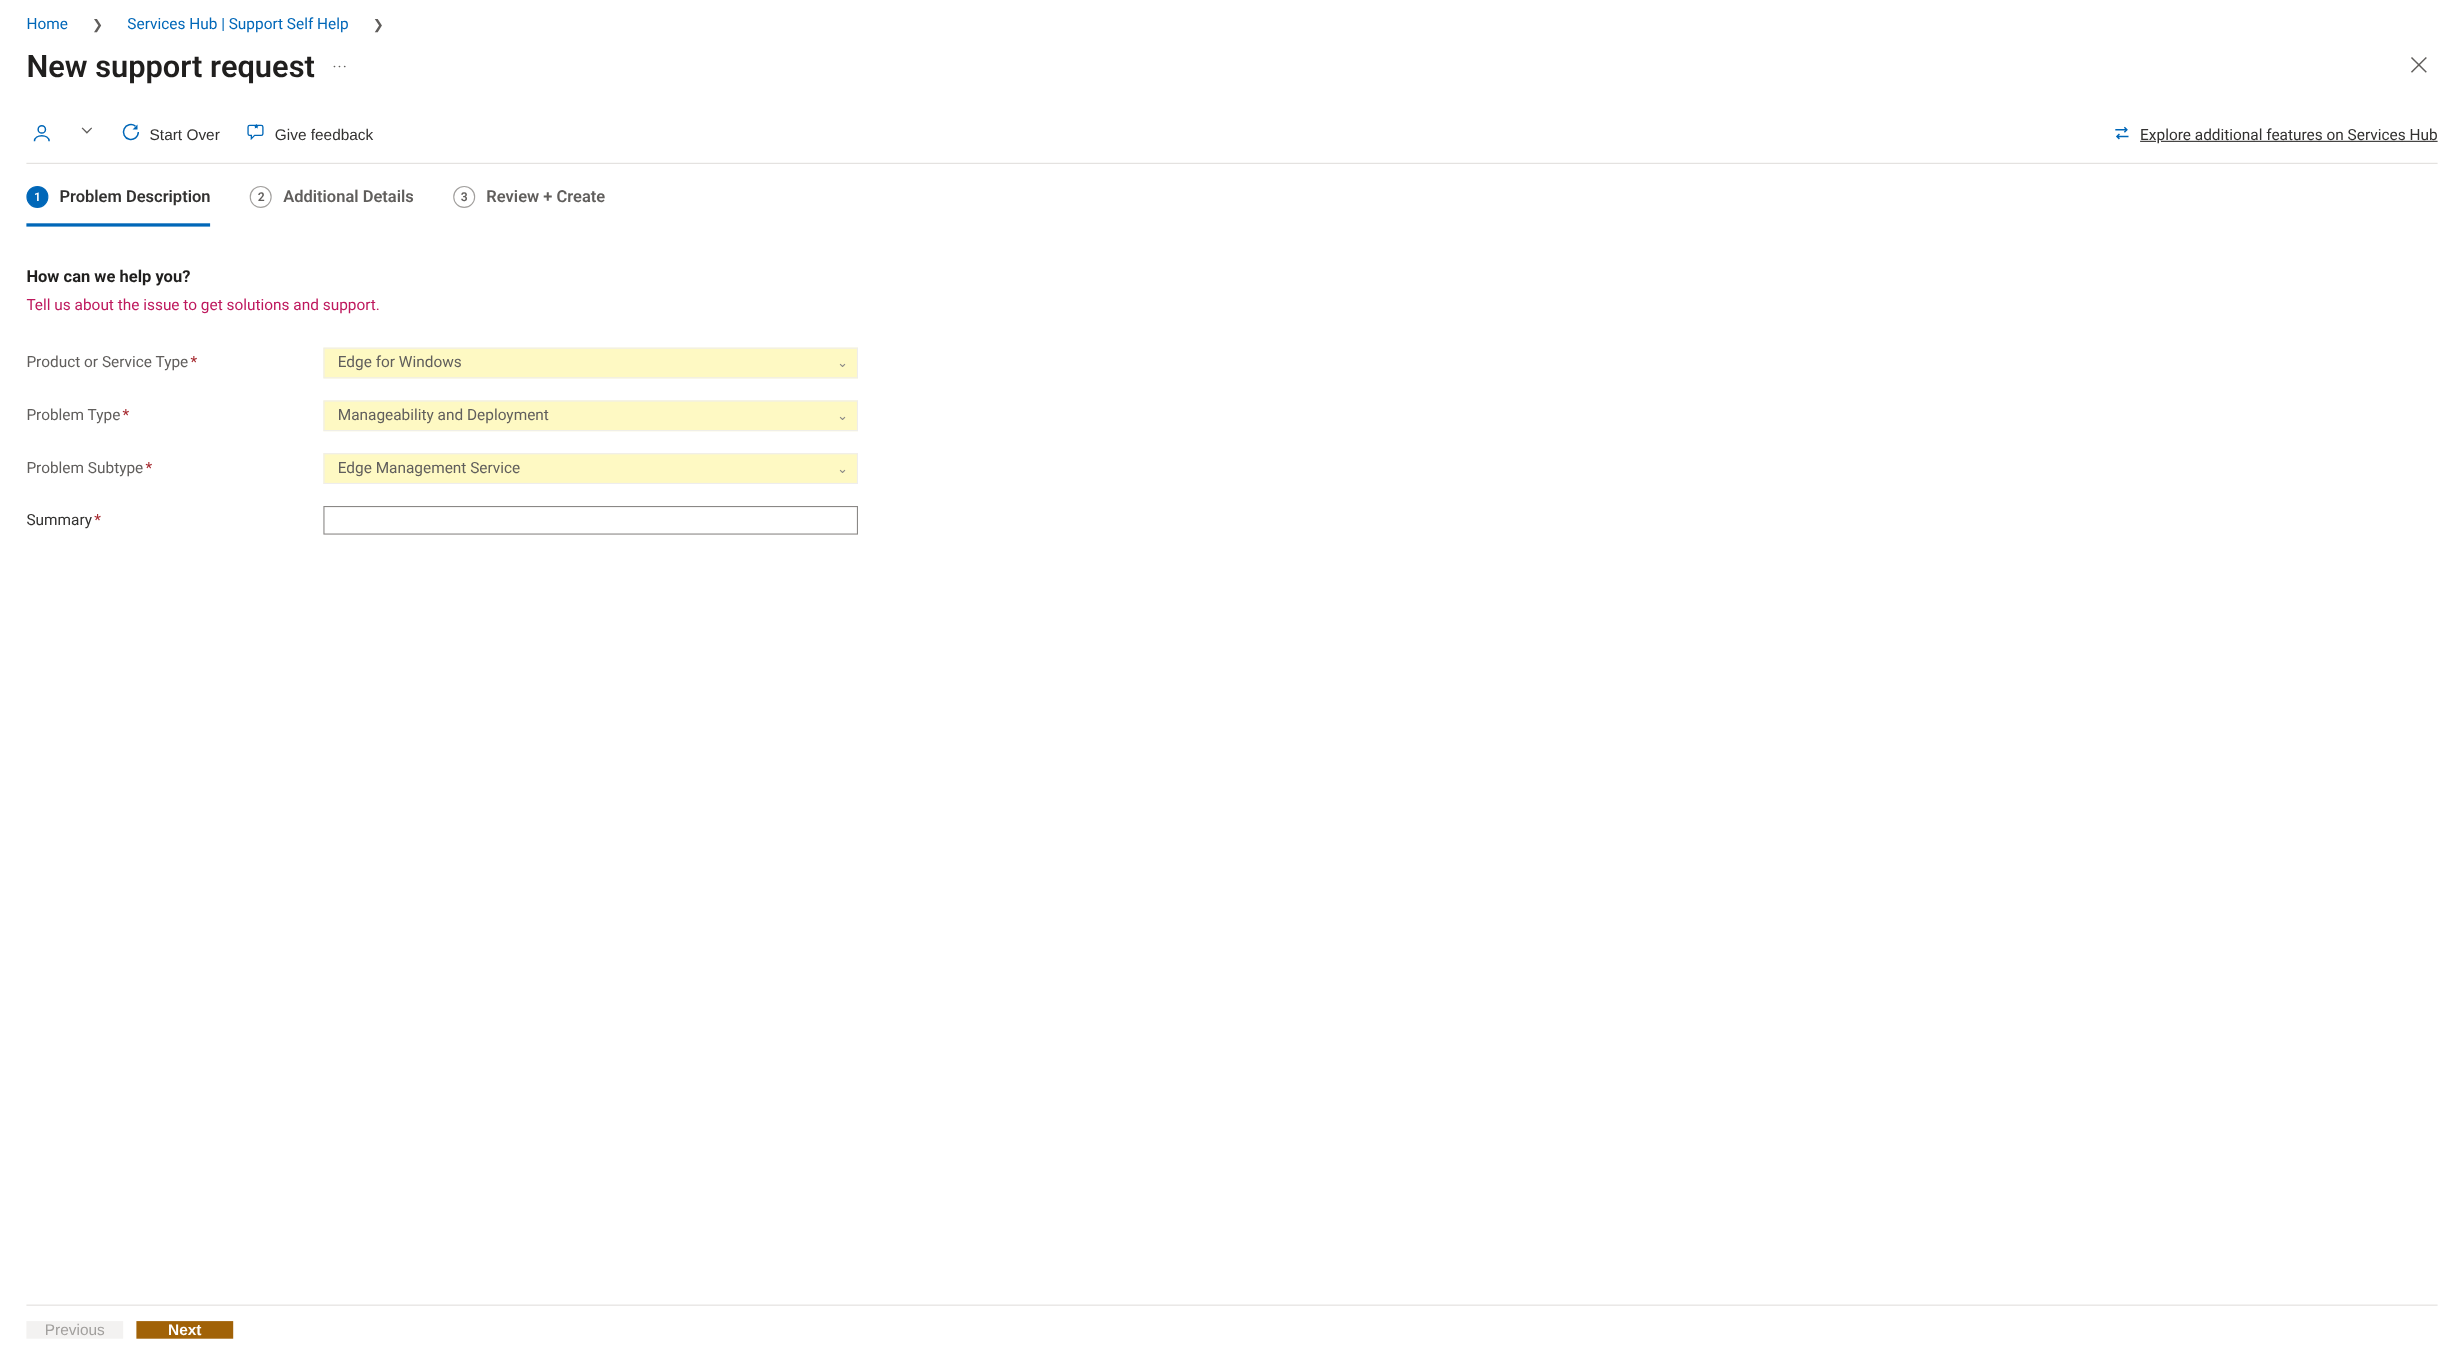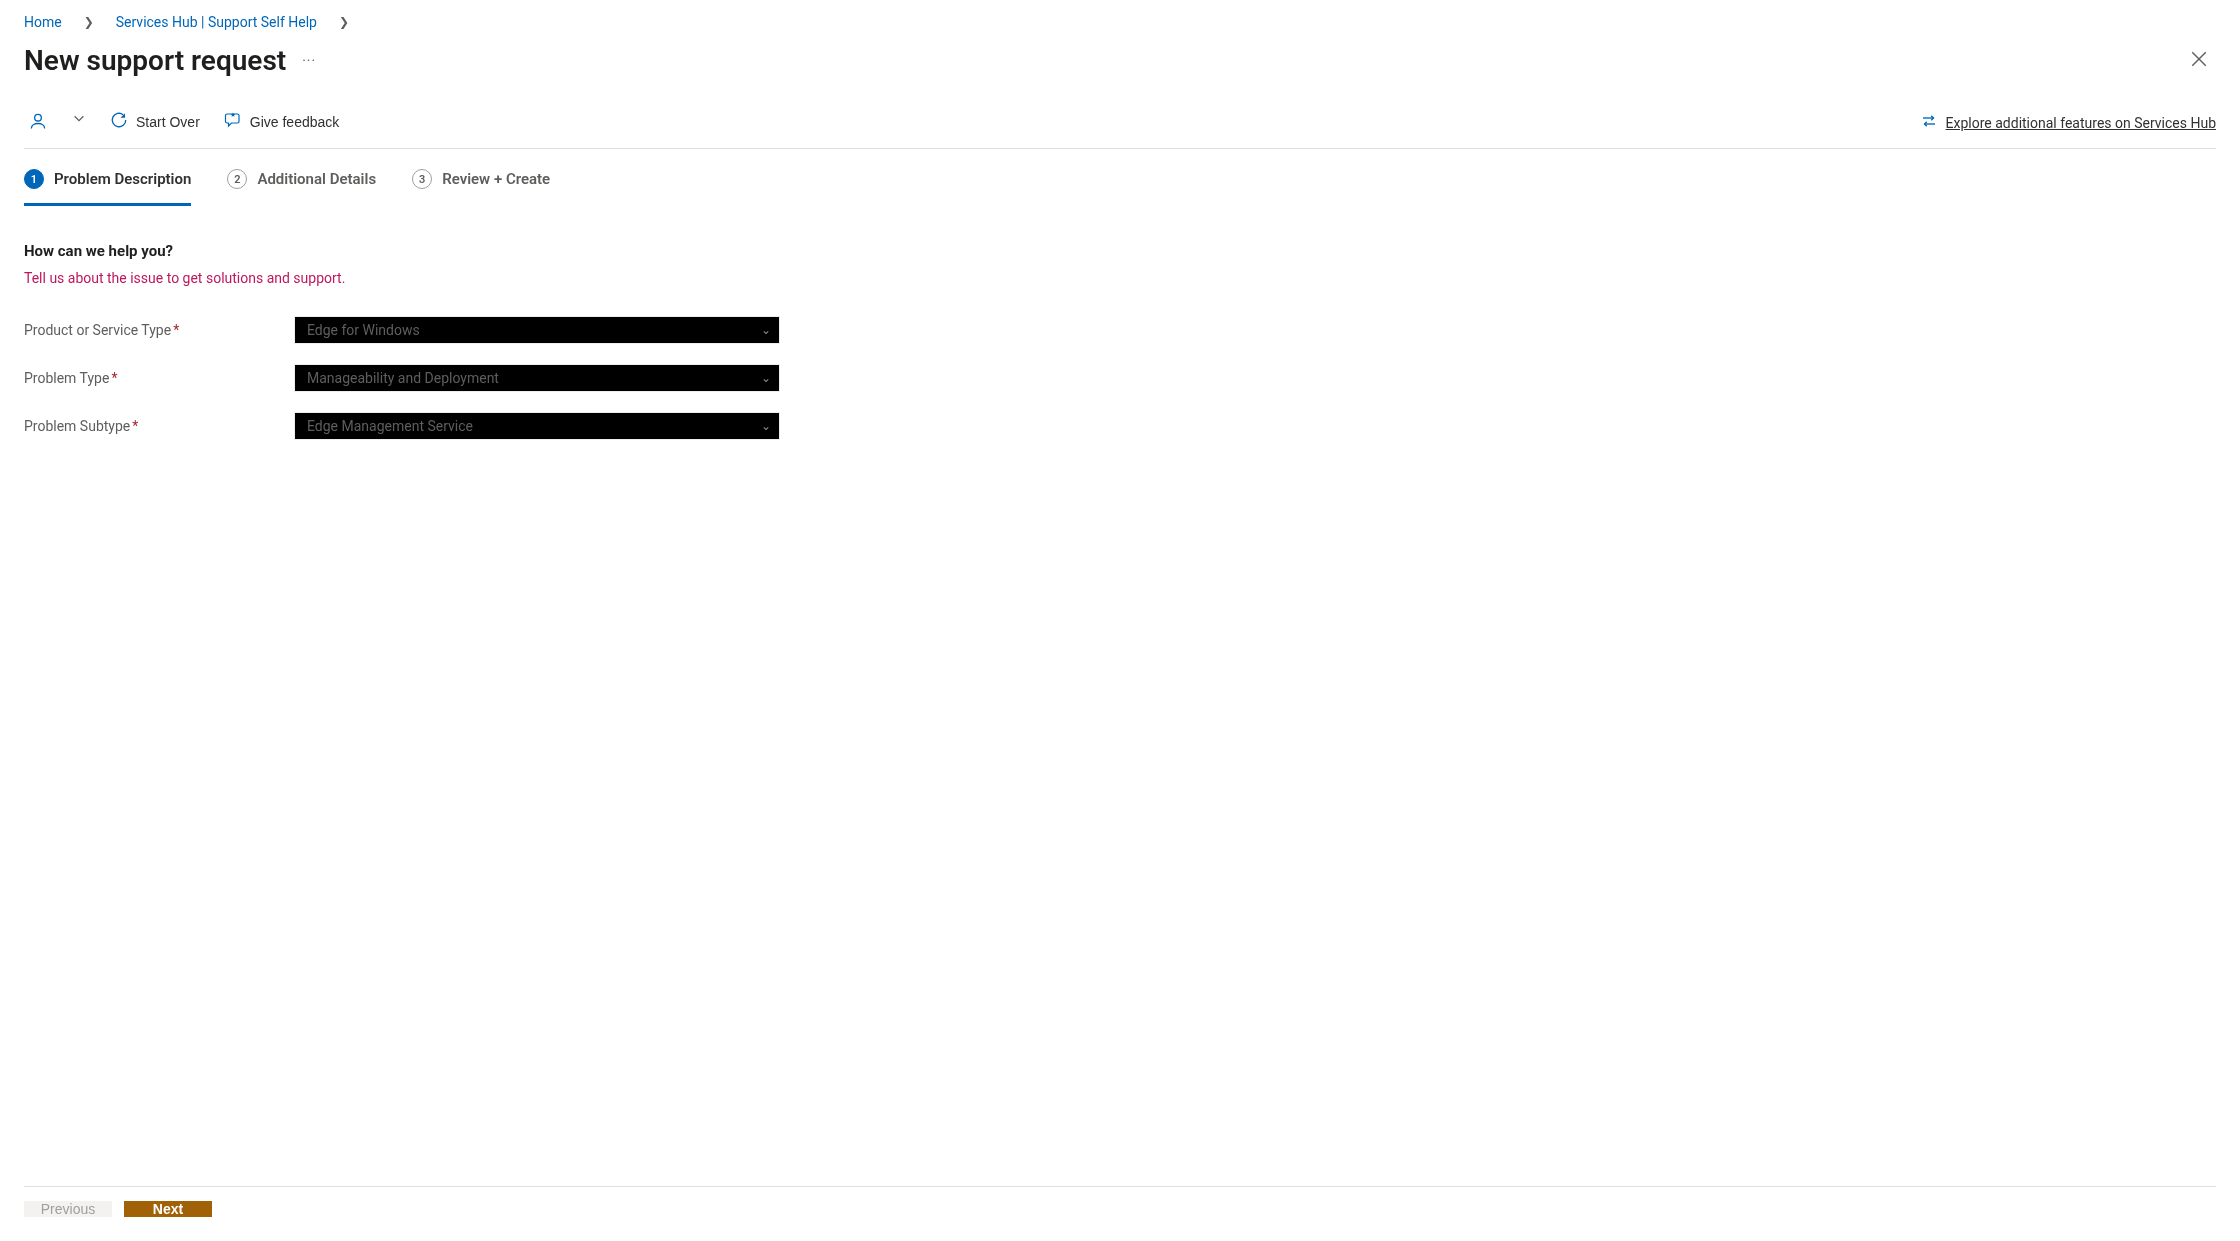--- a/index.html
+++ b/index.html
@@ -167,21 +167,21 @@
     .field-label.strong { color: #323130; }
     .req { color: #a4262c; margin-left: 2px; }
     .field-control {
       width: 486px;
       position: relative;
     }
     .select-disabled {
       display: flex;
       align-items: center;
       justify-content: space-between;
-      background: #000000;
+      background: #fef9c3;
       border: 1px solid #eeeded;
       height: 28px;
       padding: 0 8px 0 12px;
       font-size: 14px;
       color: #605e5c;
     }
     .chevron {
       color: #8a8886;
       font-size: 12px;
     }
@@ -349,20 +349,28 @@
         <span>Problem Subtype</span><span class="req">*</span>
       </div>
       <div class="field-control">
         <div class="select-disabled">
           <span>Edge Management Service</span>
           <span class="chevron">⌄</span>
         </div>
       </div>
     </div>
 
+    <div class="field-row">
+      <div class="field-label strong">
+        <span>Summary</span><span class="req">*</span>
+      </div>
+      <div class="field-control">
+        <input class="text-input" type="text" value="" style="">
+      </div>
+    </div>
   </div>
 
   <div class="footer">
     <button class="btn btn-secondary">Previous</button>
     <button class="btn btn-primary">Next</button>
   </div>
 
 </div>
 
 </body></html>

